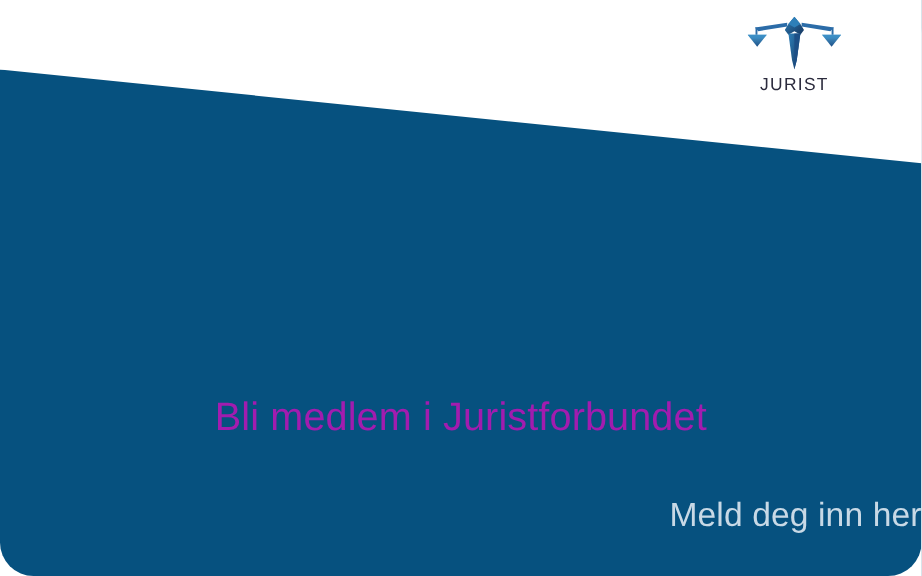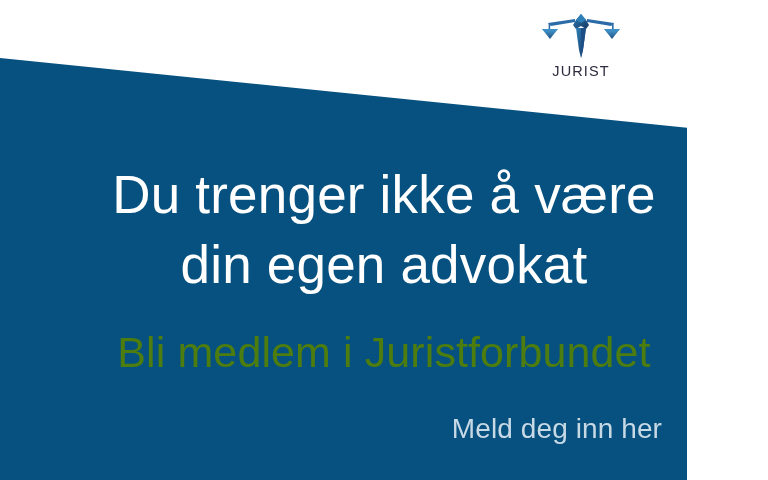--- a/index.html
+++ b/index.html
@@ -6,24 +6,25 @@
     margin: 0;
     padding: 0;
     background: #ffffff;
   }
   body {
     font-family: "Liberation Sans", sans-serif;
   }
 
   #ad-banner {
     position: relative;
-    width: 687px;
+    width: 768px;
     height: 480px;
     background: #ffffff;
     overflow: hidden;
+    border-radius: 28px;
   }
 
   
   .blue-panel {
     position: absolute;
     left: 0;
     top: 0;
     width: 768px;
     height: 480px;
     background: #06517f;
@@ -73,35 +74,34 @@
   }
   .headline-line { display: block; }
 
   
   .subtitle {
     position: absolute;
     left: 0;
     top: 327px;
     width: 768px;
     text-align: center;
-    color: #4d7c0f;
+    color: #a21caf;
     font-family: "Liberation Sans", sans-serif;
     font-weight: 400;
-    font-size: 43px;
+    font-size: 33px;
     line-height: 1.2;
     letter-spacing: 0.1px;
   }
 
   
   .cta {
     position: absolute;
     left: 0;
     top: 412px;
     width: 768px;
-    padding-right: 106px;
     box-sizing: border-box;
     text-align: right;
     color: #c8d9e6;
     font-family: "Liberation Sans", sans-serif;
     font-weight: 400;
     font-size: 28px;
     line-height: 1.2;
     letter-spacing: 0.1px;
     cursor: pointer;
   }
@@ -145,22 +145,18 @@
       <path d="M62 15 L78 15 L75 18 L65 18 Z" fill="#3a8cc4" opacity="0.75"></path>
 
       <path d="M39 0 L44 6 L47 11 L44 15 L39 12 L34 15 L31 11 L34 6 Z" fill="url(#gC)"></path>
       <path d="M39 0 L44 6 L39 9 L34 6 Z" fill="#2e7fb8"></path>
       <path d="M34 14 L44 14 L41 36 L39 44 L37 36 Z" fill="url(#gC)"></path>
       <path d="M39 14 L44 14 L41 36 L39 44 Z" fill="#1d4f86"></path>
     </svg>
     <span class="logo-wordmark logo-word-1">JURIST</span>
   </div>
 
-  <div class="headline">
-    <span class="headline-line">Du trenger ikke å være</span>
-    <span class="headline-line">din egen advokat</span>
-  </div>
 
   <div class="subtitle">Bli medlem i Juristforbundet</div>
 
   <div class="cta">Meld deg inn her</div>
 
 </div>
 
 </body></html>

